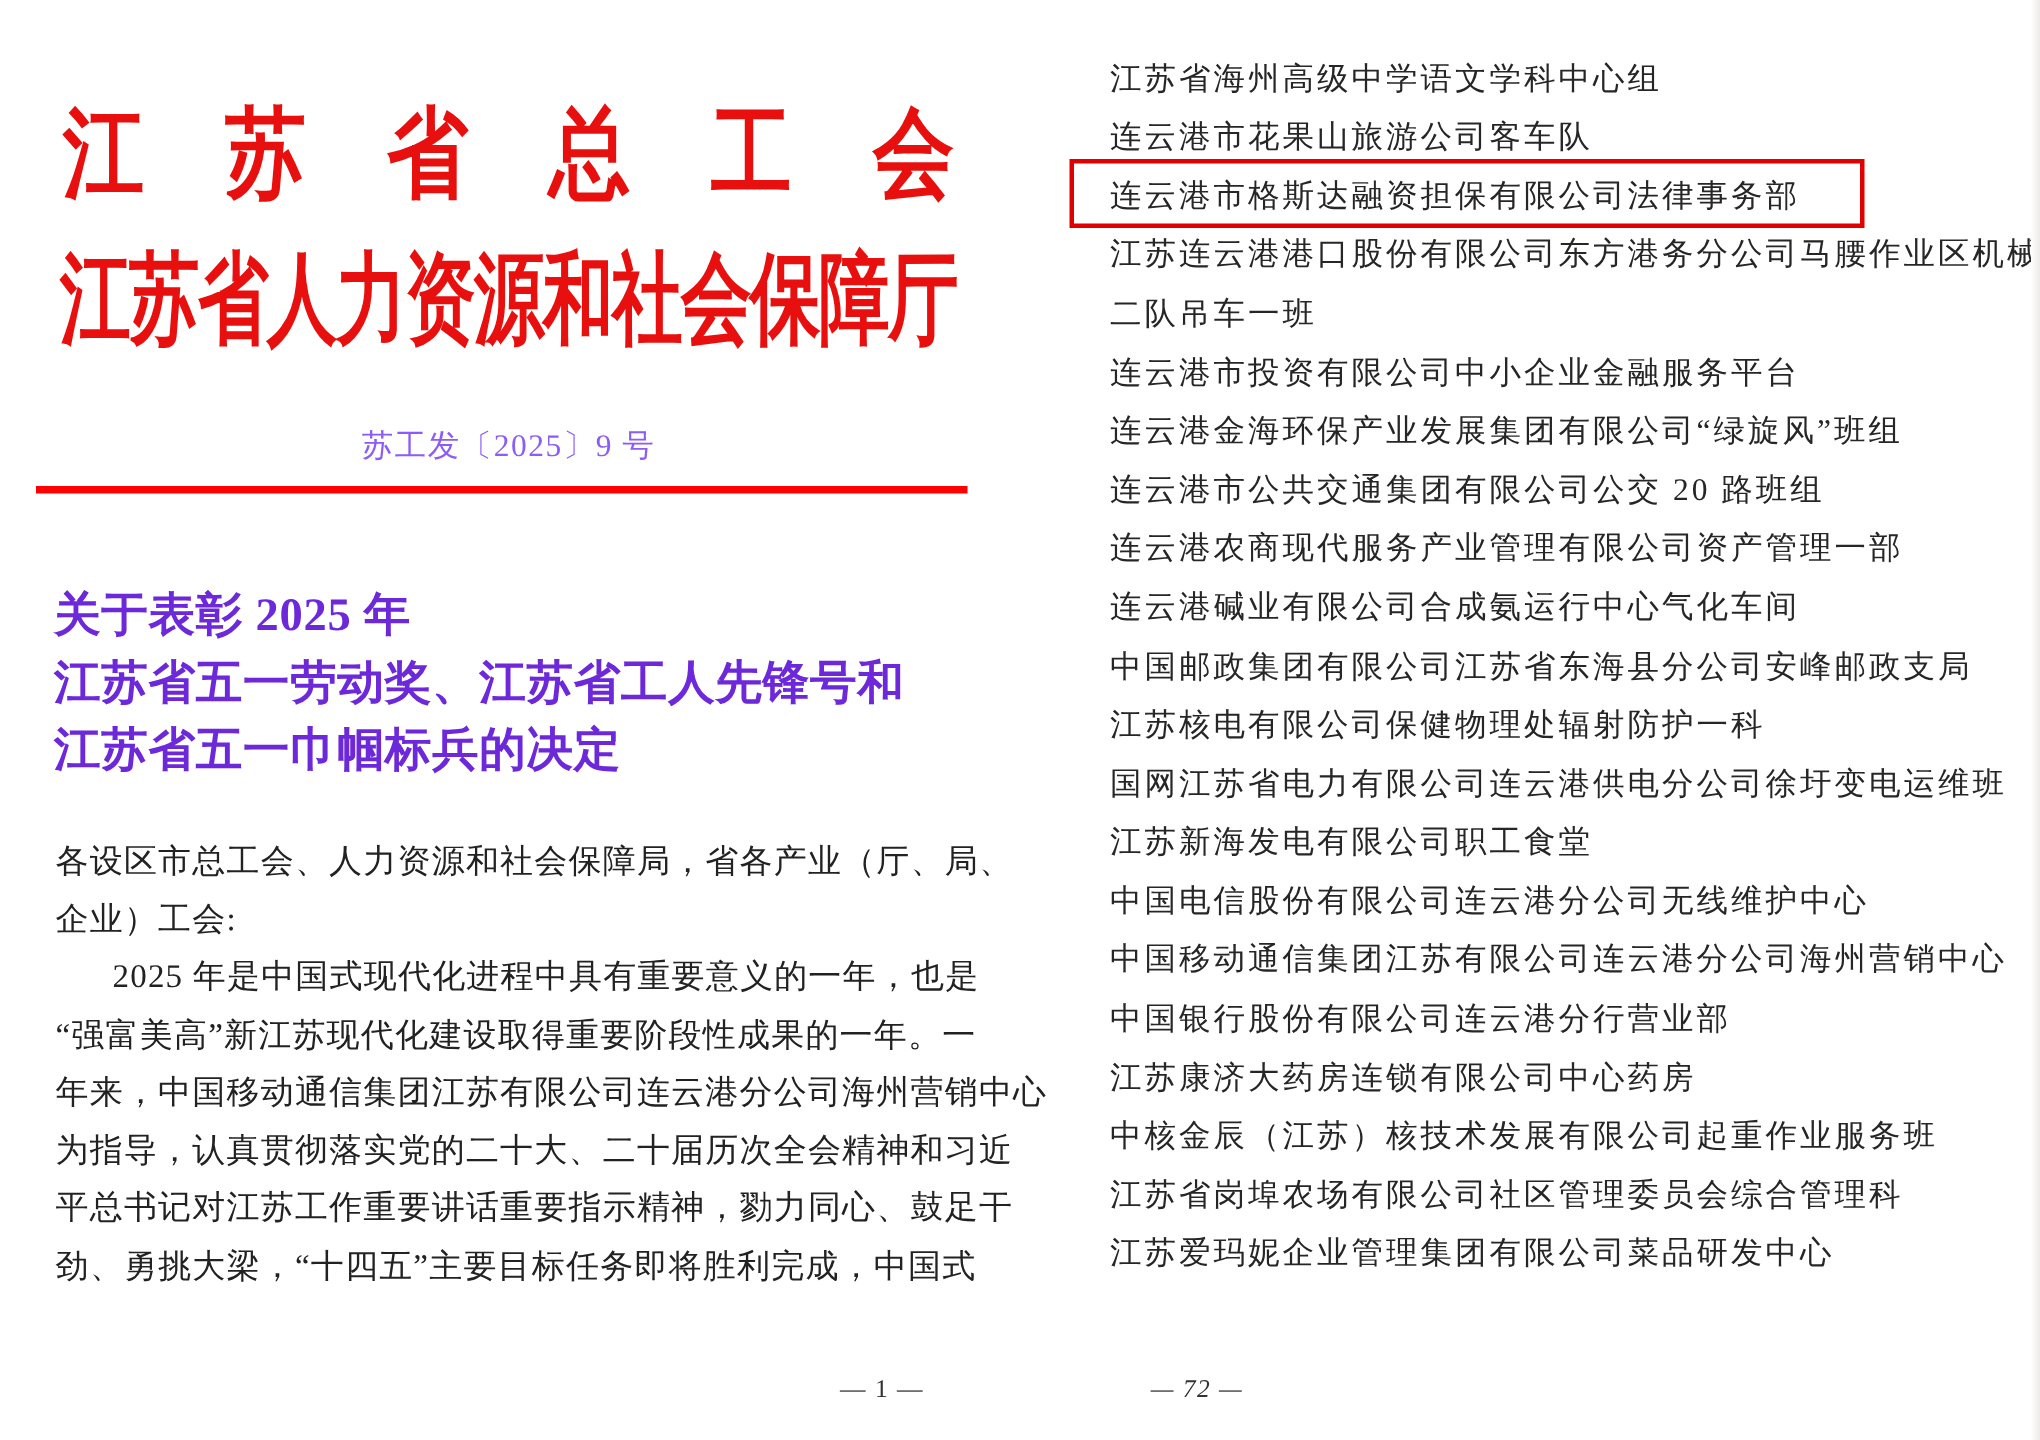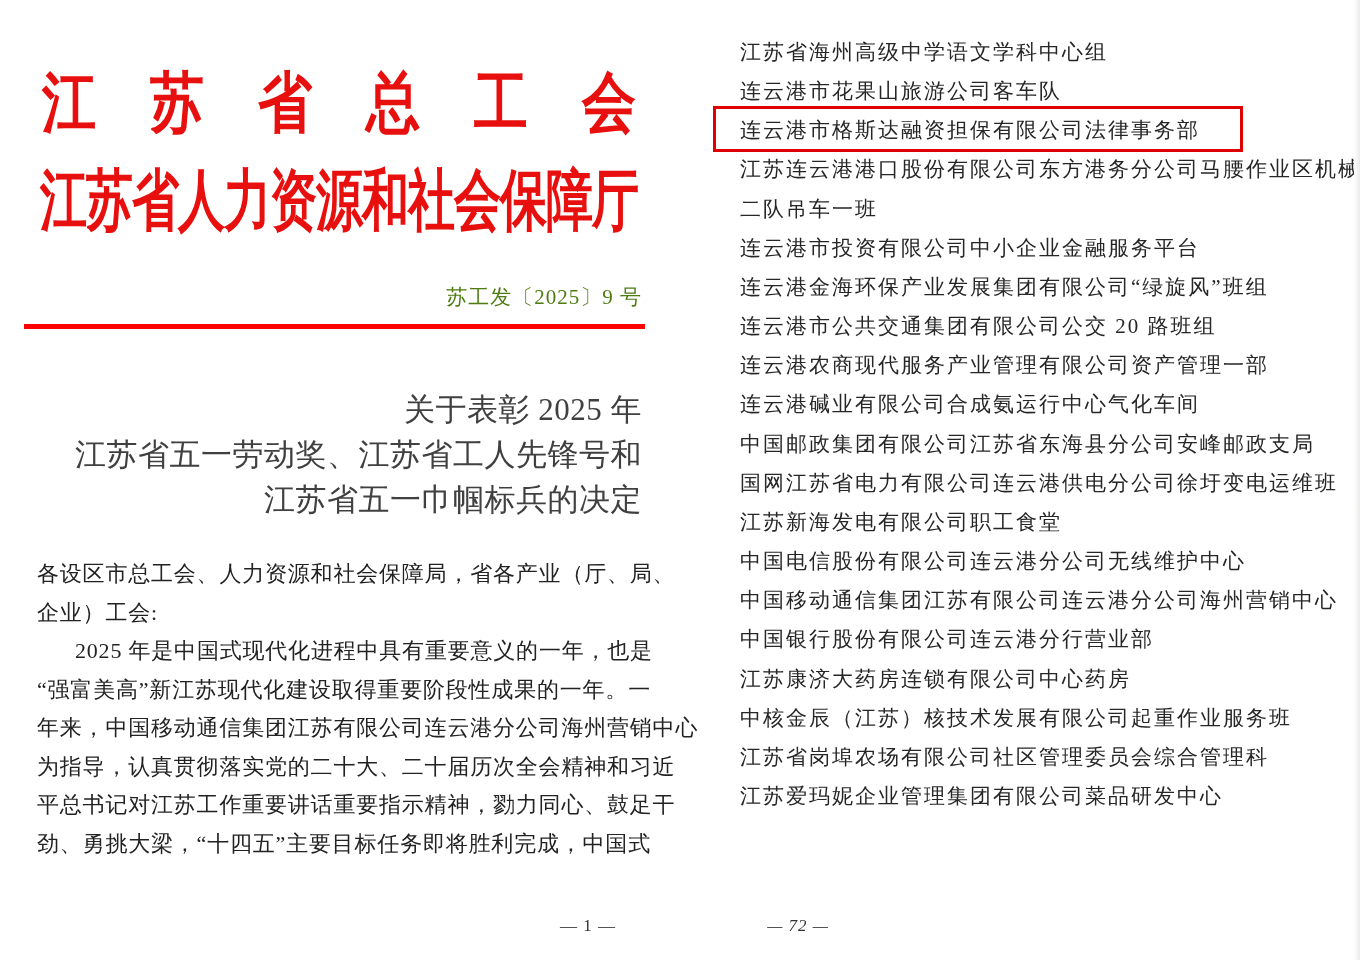--- a/index.html
+++ b/index.html
@@ -11,30 +11,30 @@
   }
   .abs{position:absolute;}
   .hdr{
     left:36px;width:606px;text-align:center;font-weight:bold;
     color:var(--header-red,#e8100f);line-height:1;white-space:nowrap;
     transform-origin:50% 0;
   }
   .hdr1{top:70px;font-size:54px;transform:scaleY(1.22);}
   .hdr2{top:168px;font-size:47px;letter-spacing:-1px;transform:scaleY(1.42);}
   .doc-number{
-    left:36px;top:283px;width:606px;text-align:right;
-    font-size:21px;color:#4d7c0f;letter-spacing:1px;
+    left:36px;top:283px;width:606px;text-align:center;
+    font-size:21px;color:#8b5cf6;letter-spacing:1px;
   }
   .red-rule{
     left:24px;top:324px;width:621px;height:5px;
     background:var(--rule-red,#fe0000);
   }
   .title-block{
-    left:36px;top:387px;width:606px;text-align:right;
-    font-size:31px;font-weight:normal;line-height:45px;color:#404040;
+    left:36px;top:387px;width:606px;text-align:left;
+    font-size:31px;font-weight:bold;line-height:45px;color:#6d28d9;
     white-space:nowrap;letter-spacing:0.5px;
   }
   .body-block{
     left:37px;top:555px;width:612px;
     font-size:22px;line-height:38.5px;letter-spacing:0.8px;
     color:#222;white-space:nowrap;
   }
   .body-block .line.indent{padding-left:38px;}
   .page-num{
     top:916px;font-size:17px;color:#333;text-align:center;
@@ -97,20 +97,21 @@
     <div class="line">连云港市花果山旅游公司客车队</div>
     <div class="line boxed">连云港市格斯达融资担保有限公司法律事务部</div>
     <div class="line">江苏连云港港口股份有限公司东方港务分公司马腰作业区机械</div>
     <div class="line">二队吊车一班</div>
     <div class="line">连云港市投资有限公司中小企业金融服务平台</div>
     <div class="line">连云港金海环保产业发展集团有限公司“绿旋风”班组</div>
     <div class="line">连云港市公共交通集团有限公司公交 20 路班组</div>
     <div class="line">连云港农商现代服务产业管理有限公司资产管理一部</div>
     <div class="line">连云港碱业有限公司合成氨运行中心气化车间</div>
     <div class="line">中国邮政集团有限公司江苏省东海县分公司安峰邮政支局</div>
+    <div class="line">江苏核电有限公司保健物理处辐射防护一科</div>
     <div class="line">国网江苏省电力有限公司连云港供电分公司徐圩变电运维班</div>
     <div class="line">江苏新海发电有限公司职工食堂</div>
     <div class="line">中国电信股份有限公司连云港分公司无线维护中心</div>
     <div class="line">中国移动通信集团江苏有限公司连云港分公司海州营销中心</div>
     <div class="line">中国银行股份有限公司连云港分行营业部</div>
     <div class="line">江苏康济大药房连锁有限公司中心药房</div>
     <div class="line">中核金辰（江苏）核技术发展有限公司起重作业服务班</div>
     <div class="line">江苏省岗埠农场有限公司社区管理委员会综合管理科</div>
     <div class="line">江苏爱玛妮企业管理集团有限公司菜品研发中心</div>
   </div>

